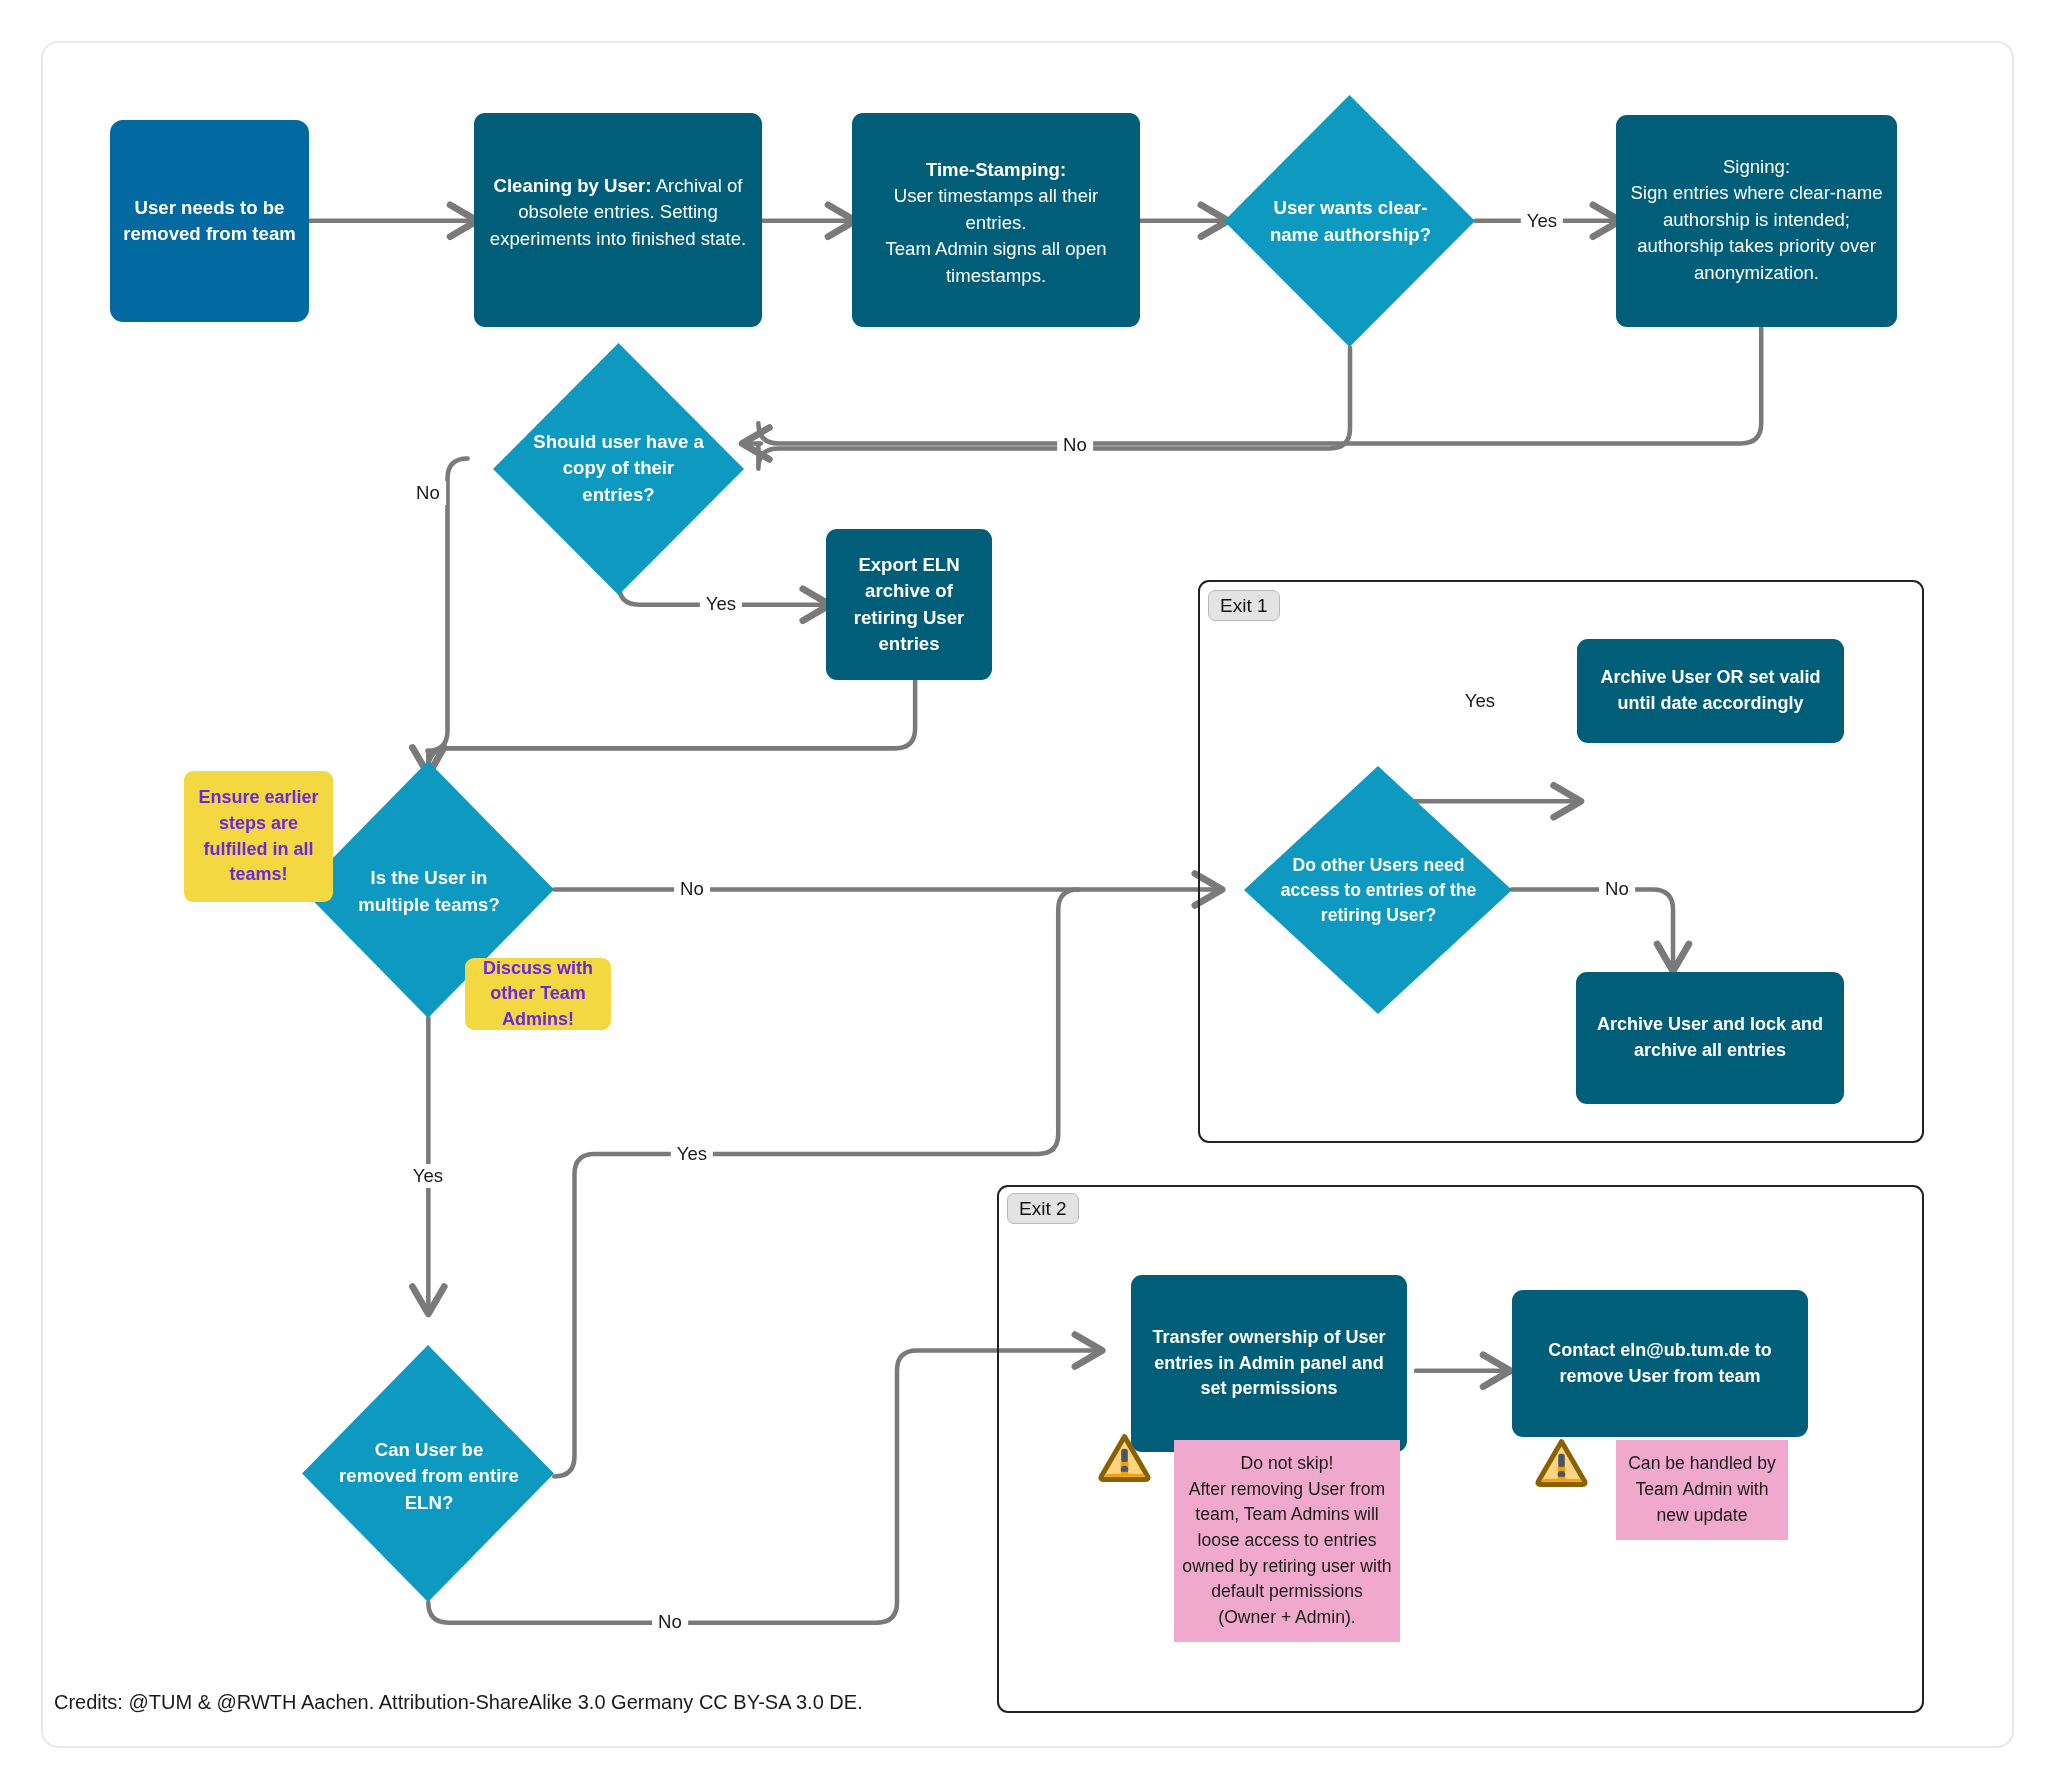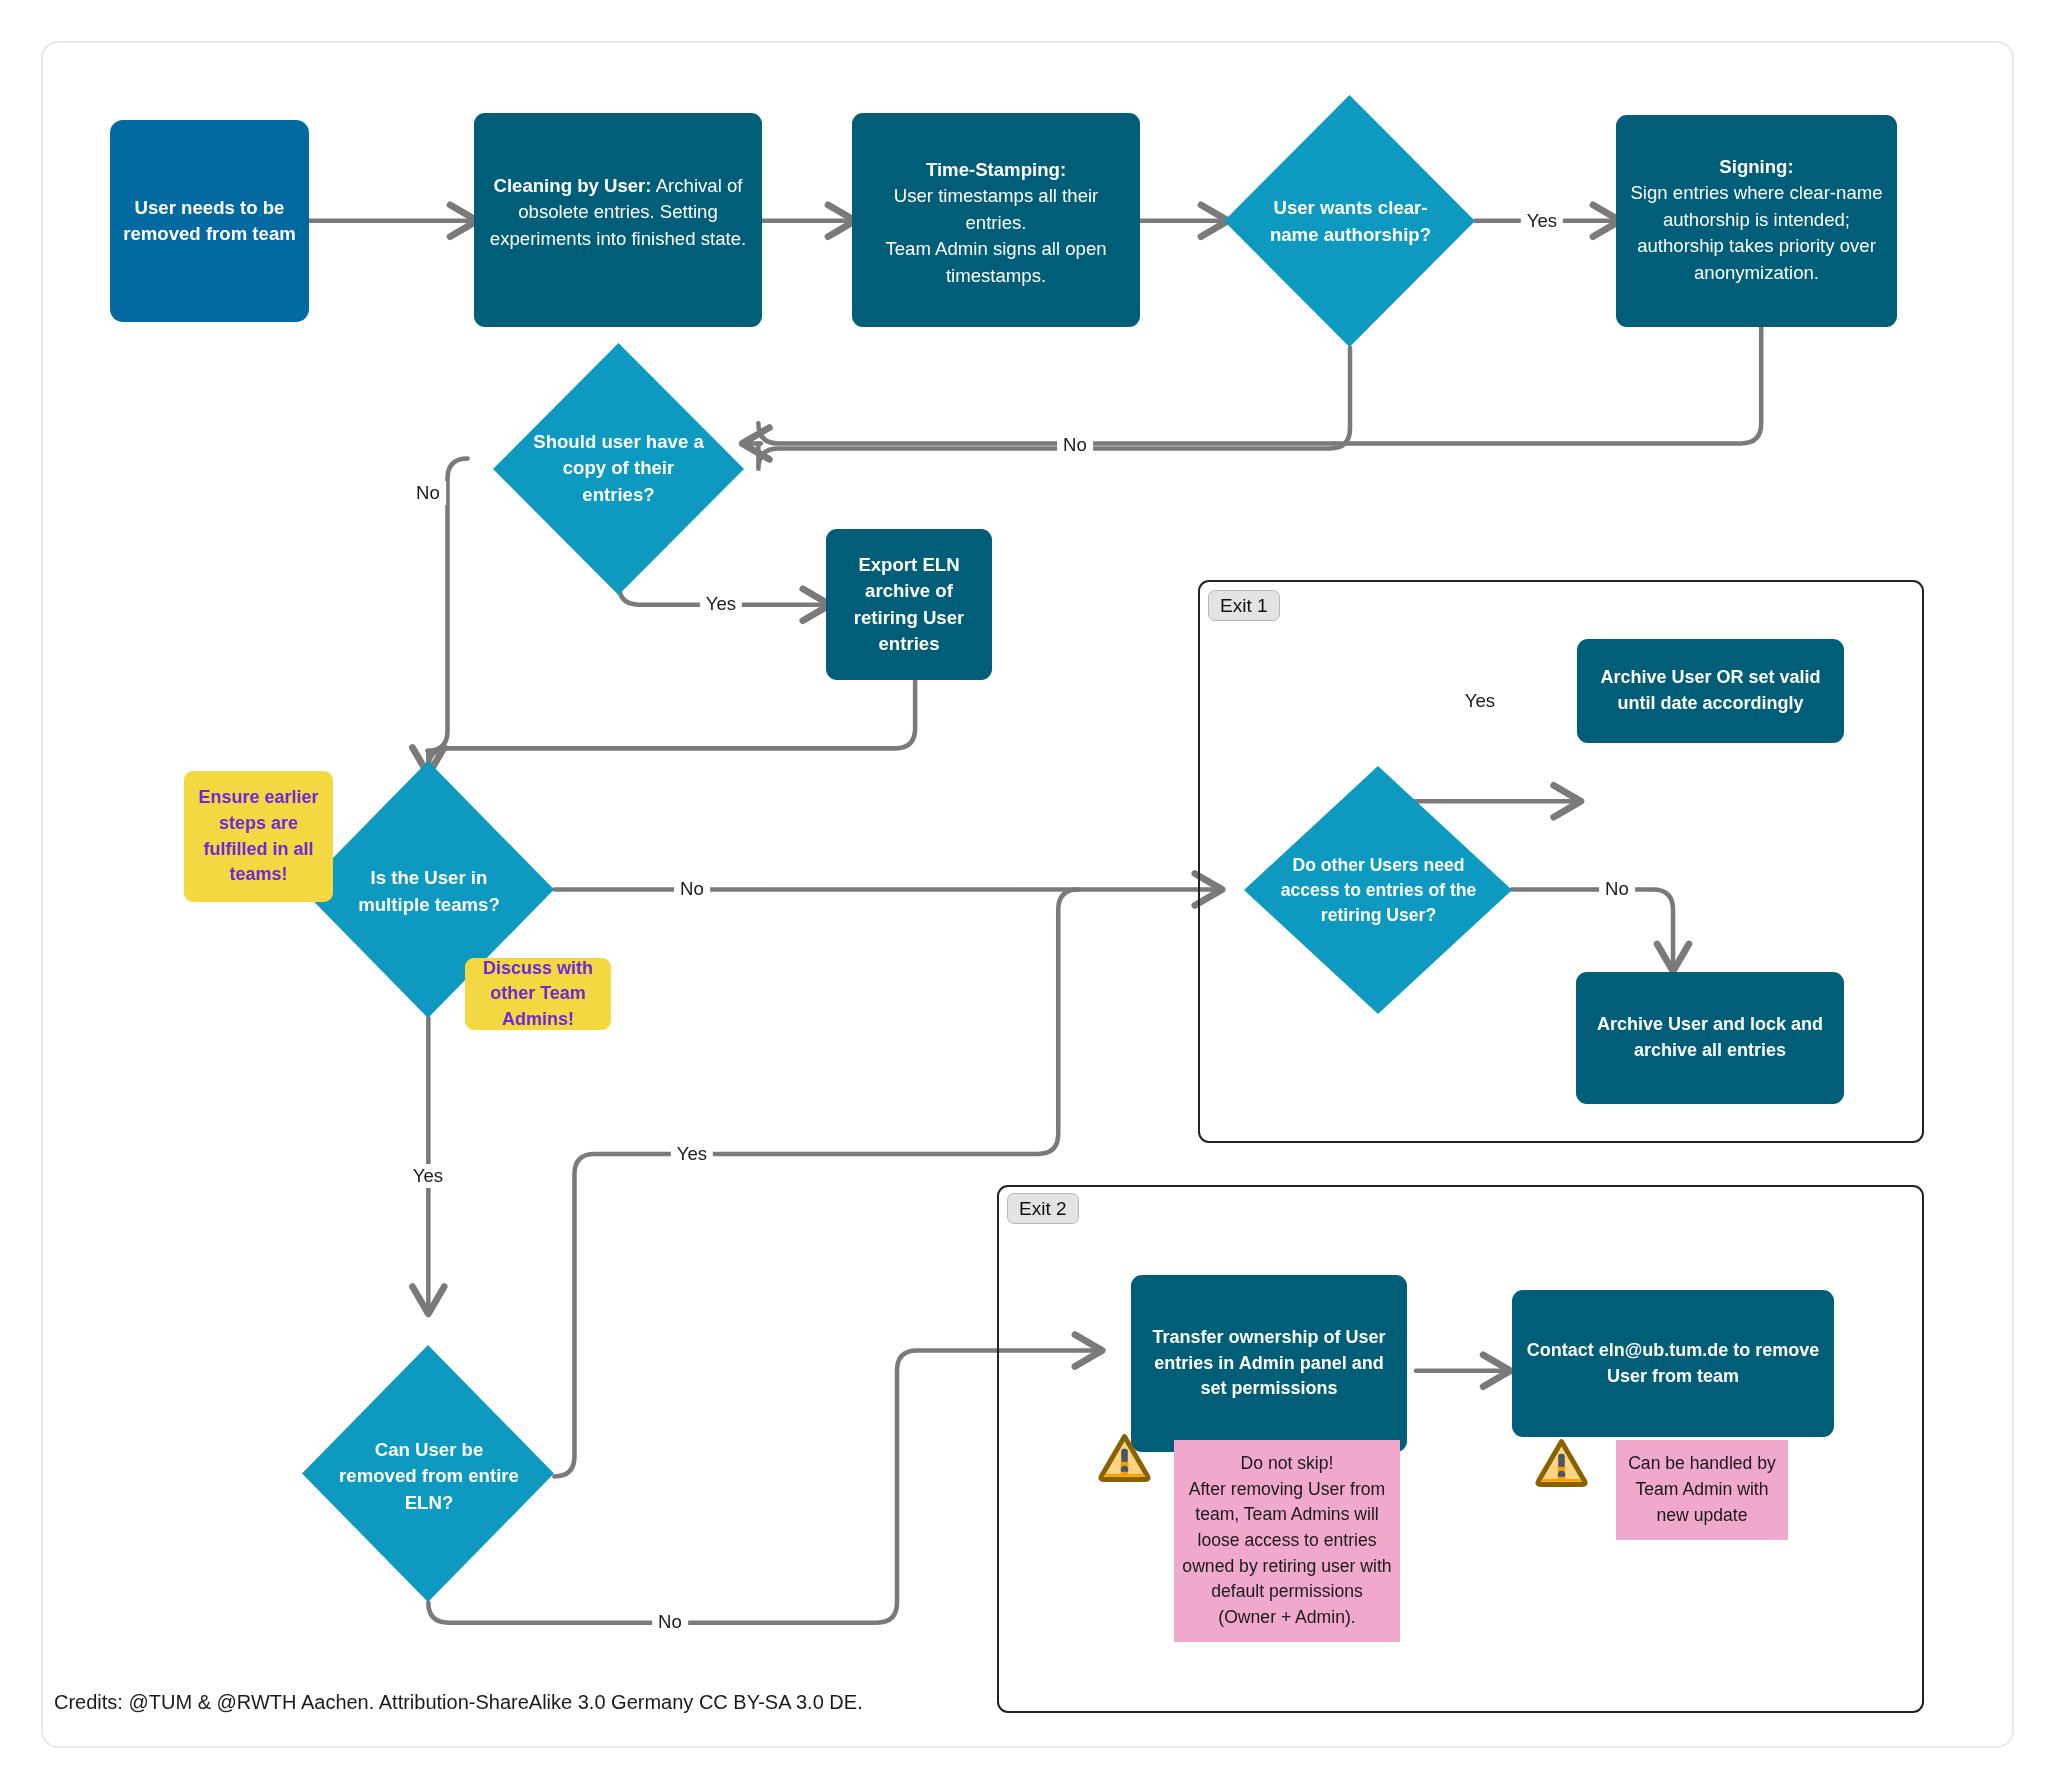--- a/index.html
+++ b/index.html
@@ -197,21 +197,21 @@
 
 <svg style="position:absolute;left:1224px;top:95px;width:252px;height:253px;" viewBox="0 0 500 502" width="252" height="253">
   <polygon points="249,0 498,250 249,500 0,250" fill="#0E9AC0"></polygon>
 </svg>
 <div class="diamond-label" style="left:1260px; top:146px; width:181px; height:151px;">
   <span>User wants clear-name authorship?</span>
 </div>
 
 <div class="node-text proc proc-teal" style="left:1616px; top:115px; width:281px; height:212px; display:block; padding-top:39px;">
   <div style="text-align:center;">
-    <div style="font-weight:700;">Signing:</div>
+    <div style="font-weight:400;">Signing:</div>
     <div class="reg">Sign entries where clear-name authorship is intended; authorship takes priority over anonymization.</div>
   </div>
 </div>
 
 <svg style="position:absolute;left:493px;top:343px;width:252px;height:253px;" viewBox="0 0 500 502" width="252" height="253">
   <polygon points="249,0 498,250 249,500 0,250" fill="#0E9AC0"></polygon>
 </svg>
 <div class="diamond-label" style="left:528px; top:393px; width:181px; height:151px;">
   <span>Should user have a copy of their entries?</span>
 </div>
@@ -264,21 +264,21 @@
 
 <div class="exit-group" style="left:997px; top:1185px; width:927px; height:528px;"></div>
 <div class="exit-badge" style="left:1007px; top:1193px;">
   <span>Exit 2</span>
 </div>
 
 <div class="node-text proc proc-teal" style="left:1131px; top:1275px; width:276px; height:177px; font-size:18px;">
   <span>Transfer ownership of User entries in Admin panel and set permissions</span>
 </div>
 
-<div class="node-text proc proc-teal" style="left:1512px; top:1290px; width:322px; height:147px; font-size:18px;">
+<div class="node-text proc proc-teal" style="left:1512px; top:1290px; width:296px; height:147px; font-size:18px;">
   <span>Contact eln@ub.tum.de to remove User from team</span>
 </div>
 
 <svg class="warn-icon" style="left:1097px; top:1430px;" viewBox="0 0 100 100">
   <path d="M50 12 L92 84 Q95 90 88 90 L12 90 Q5 90 8 84 Z" fill="#FFD480" stroke="#8A6100" stroke-width="9" stroke-linejoin="round"></path>
   <path d="M20 80 L80 80 Q88 80 86 85 L14 85 Q12 80 20 80 Z" fill="#F5A000"></path>
   <rect x="44" y="34" width="12" height="26" rx="5" fill="#4B5563"></rect>
   <rect x="43" y="58" width="14" height="10" fill="#F5A000"></rect>
   <circle cx="50" cy="72" r="7" fill="#4B5563"></circle>
   <rect x="43" y="76" width="14" height="6" fill="#F5A000"></rect>

